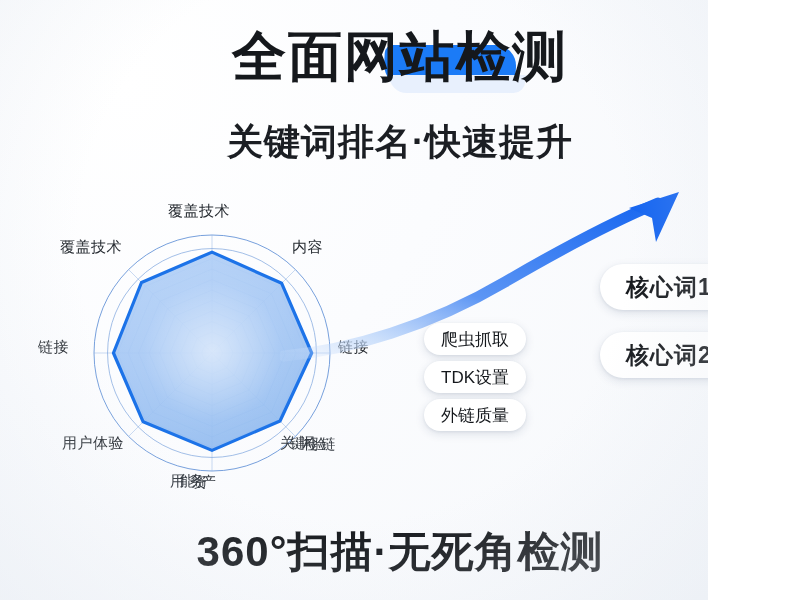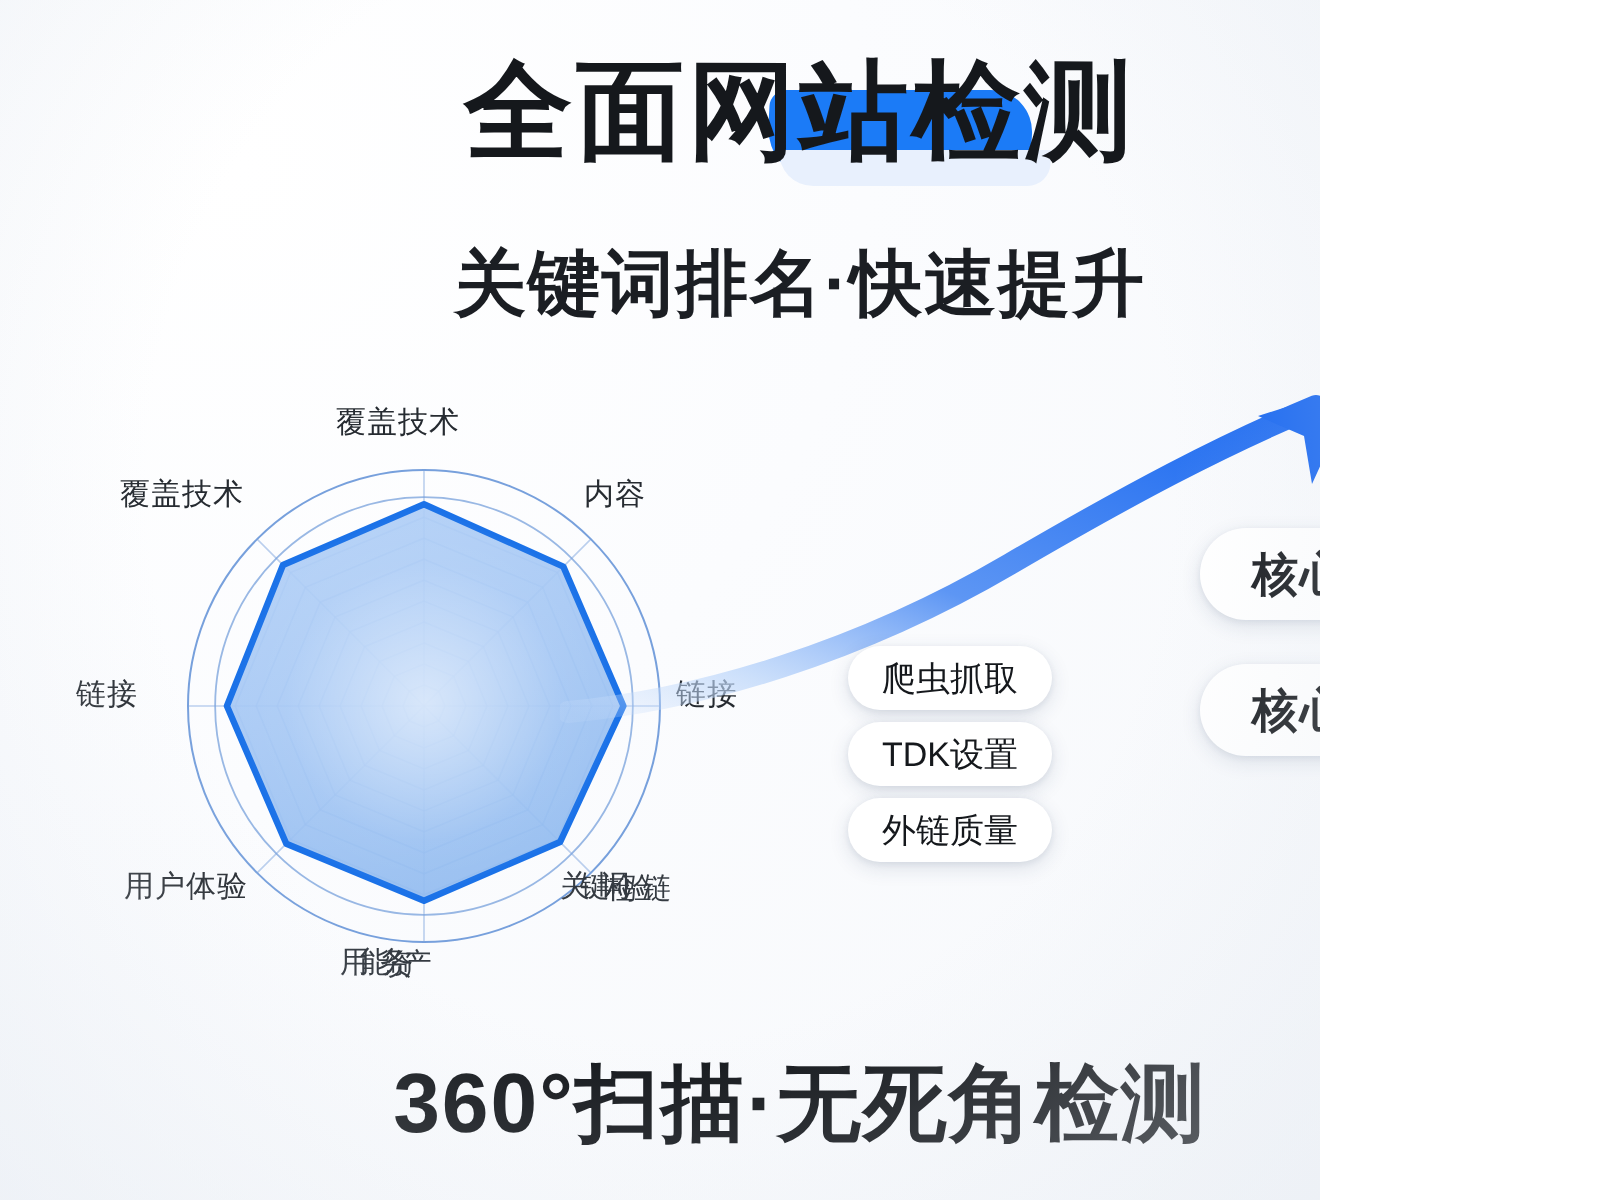--- a/index.html
+++ b/index.html
@@ -13,20 +13,21 @@
     font-family: "Liberation Sans", "DejaVu Sans", sans-serif;
     background: #ffffff;
   }
   #poster {
     position: relative;
     width: 660px;
     height: 600px;
     background:
       radial-gradient(circle at 18% 14%, #ffffff 0%, #fbfcfe 42%, #f6f8fb 100%);
     overflow: hidden;
+    padding-left: 48px;
   }
   
   #poster::after {
     content: "";
     position: absolute;
     inset: 0;
     background:
       radial-gradient(ellipse at 50% 40%, rgba(255,255,255,0) 55%, rgba(226,232,240,0.45) 100%);
     pointer-events: none;
   }

